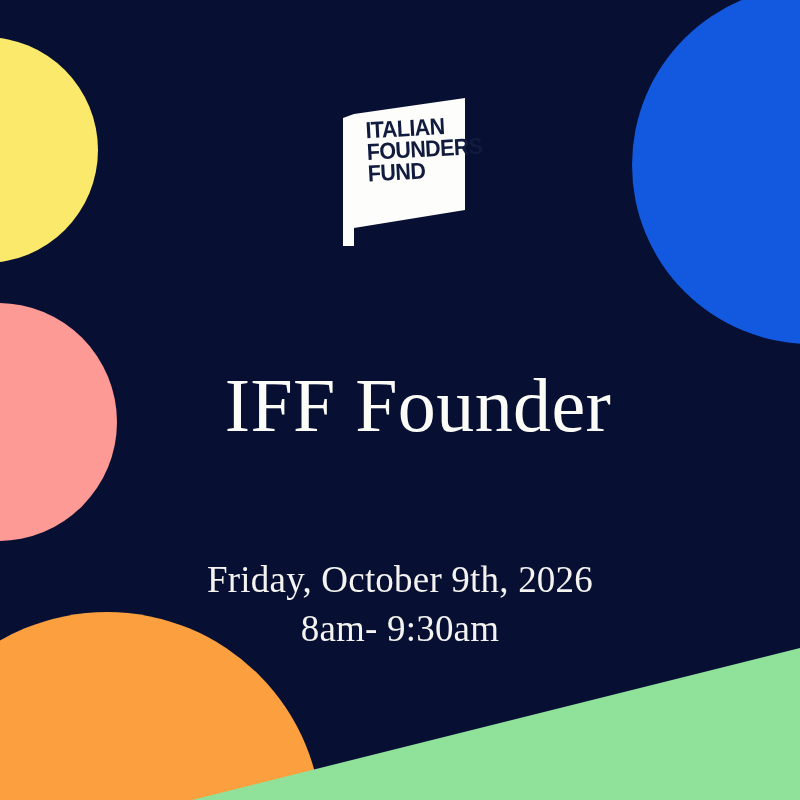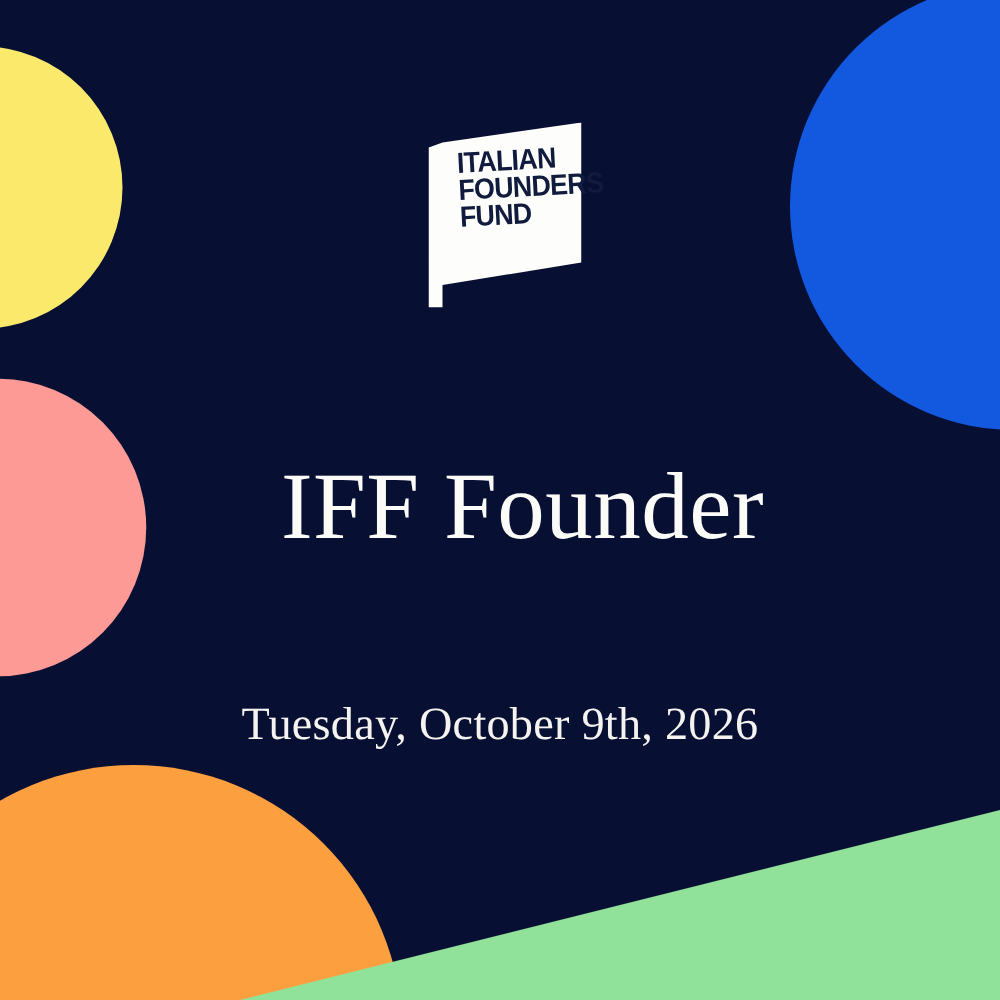--- a/index.html
+++ b/index.html
@@ -135,16 +135,17 @@
         <span>FUND</span>
       </div>
     </div>
   </div>
 
   <h1 id="headline">
     <span class="line">IFF Founder</span>
   </h1>
 
   <div id="eventdate">
-    <span class="line">Tuesday, October 9th, 2026</span>
+    <span class="line">Friday, October 9th, 2026</span>
+    <span class="line">8am- 9:30am</span>
   </div>
 
 </div>
 
 </body></html>

